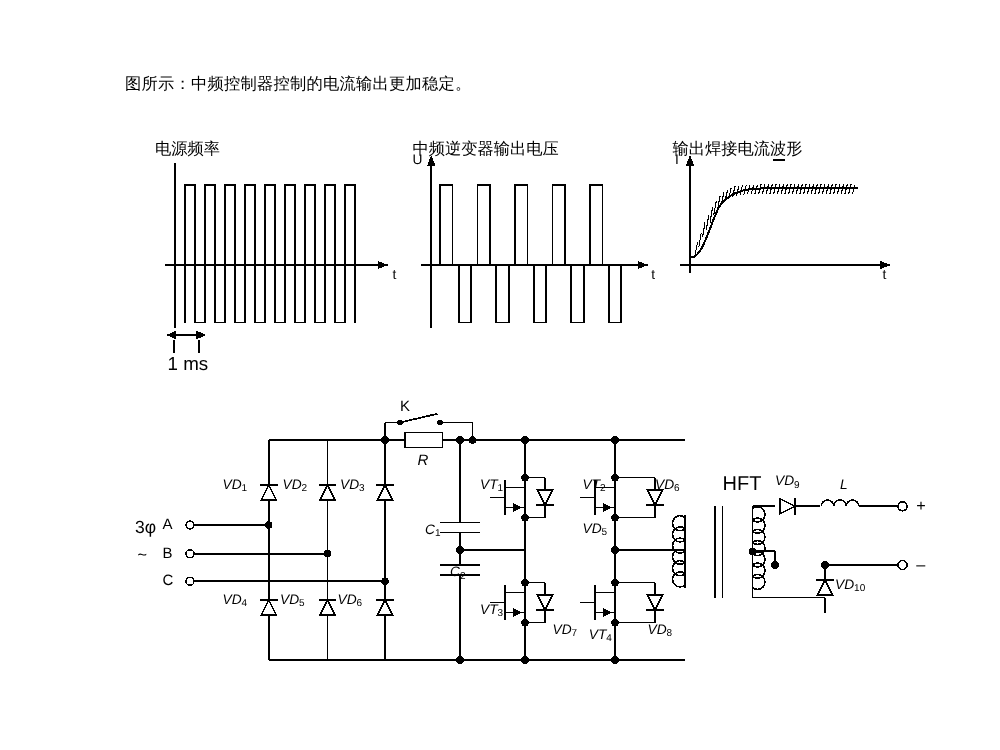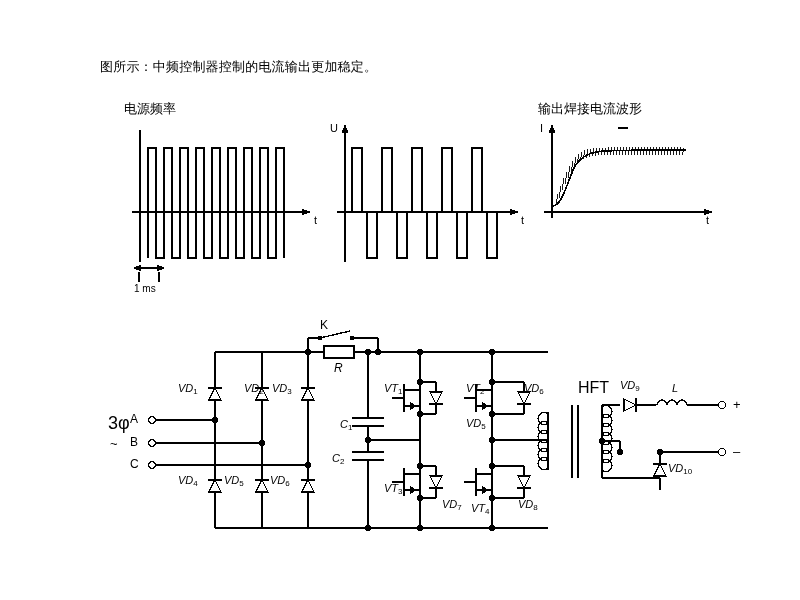--- a/index.html
+++ b/index.html
@@ -26,20 +26,21 @@
     left: 100px;
     top: 58px;
     font-size: 13px;
     letter-spacing: 0.2px;
     white-space: nowrap;
   }
   .wave-title {
     position: absolute;
     font-size: 13px;
     white-space: nowrap;
+    margin-top: 10px;
   }
   #t1 { left: 124px; top: 100px; }
   #t2 { left: 330px; top: 100px; }
   #t3 { left: 538px; top: 100px; }
 
   .svg-layer {
     position: absolute;
     left: 0; top: 0;
   }
   .lbl {
@@ -54,20 +55,21 @@
   }
 </style>
 </head>
 <body>
 
 <div id="page">
 
   <div class="caption">图所示：中频控制器控制的电流输出更加稳定。</div>
 
   <div class="wave-title" id="t1">电源频率</div>
+  <div class="wave-title" id="t2">中频逆变器输出电压</div>
   <div class="wave-title" id="t3">输出焊接电流波形</div>
 
   <svg class="svg-layer" width="800" height="600">
     <g fill="none" stroke="#000" stroke-width="1.4" shape-rendering="crispEdges">
 
       <g>
 
         <line x1="140" y1="130" x2="140" y2="262"></line>
 
         <line x1="132" y1="212" x2="310" y2="212"></line>
@@ -325,41 +327,41 @@
         <circle cx="620" cy="452" r="3" fill="#000" stroke="none"></circle>
       </g>
     </g>
   </svg>
 
   <div class="lbl" style="left:314px; top:214px;">t</div>
   <div class="lbl" style="left:330px; top:122px;">U</div>
   <div class="lbl" style="left:521px; top:214px;">t</div>
   <div class="lbl" style="left:540px; top:122px;">I</div>
   <div class="lbl" style="left:706px; top:214px;">t</div>
-  <div class="lbl" style="left:134px; top:283px; font-size:10px;">1 ms</div>
-
-  <div class="lbl" style="left:108px; top:413px; font-size:18px;">3φ</div>
+  <div class="lbl" style="left:134px; top:283px; font-size:15px;">1 ms</div>
+
+  <div class="lbl" style="left:108px; top:413px; font-size:14px;">3φ</div>
   <div class="lbl" style="left:110px; top:436px; font-size:13px;">~</div>
   <div class="lbl" style="left:130px; top:412px; font-size:12px;">A</div>
   <div class="lbl" style="left:130px; top:435px; font-size:12px;">B</div>
   <div class="lbl" style="left:130px; top:457px; font-size:12px;">C</div>
 
   <div class="lbl" style="left:178px; top:382px;text-align:center;"><i>VD</i><span class="sub">1</span></div>
-  <div class="lbl" style="left:226px; top:382px;margin-left:18px;"><i>VD</i><span class="sub">2</span></div>
+  <div class="lbl" style="left:226px; top:382px;"><i>VD</i><span class="sub">2</span></div>
   <div class="lbl" style="left:272px; top:382px;"><i>VD</i><span class="sub">3</span></div>
 
   <div class="lbl" style="left:178px; top:474px;"><i>VD</i><span class="sub">4</span></div>
   <div class="lbl" style="left:224px; top:474px;"><i>VD</i><span class="sub">5</span></div>
   <div class="lbl" style="left:270px; top:474px;"><i>VD</i><span class="sub">6</span></div>
 
   <div class="lbl" style="left:320px; top:318px; font-size:12px;">K</div>
   <div class="lbl" style="left:334px; top:361px; font-size:12px; font-style:italic;">R</div>
 
   <div class="lbl" style="left:340px; top:418px;"><i>C</i><span class="sub">1</span></div>
-  <div class="lbl" style="left:332px; top:452px;"><i>C</i><span class="sub">2</span></div>
+  <div class="lbl" style="left:360px; top:452px;"><i>C</i><span class="sub">2</span></div>
 
   <div class="lbl" style="left:384px; top:382px;"><i>VT</i><span class="sub">1</span></div>
   <div class="lbl" style="left:466px; top:382px;"><i>VT</i><span class="sub">2</span></div>
   <div class="lbl" style="left:384px; top:482px;"><i>VT</i><span class="sub">3</span></div>
   <div class="lbl" style="left:471px; top:470px;margin-top:32px;"><i>VT</i><span class="sub">4</span></div>
 
   <div class="lbl" style="left:466px; top:417px;"><i>VD</i><span class="sub">5</span></div>
   <div class="lbl" style="left:524px; top:382px;"><i>VD</i><span class="sub">6</span></div>
   <div class="lbl" style="left:442px; top:498px;"><i>VD</i><span class="sub">7</span></div>
   <div class="lbl" style="left:518px; top:498px;"><i>VD</i><span class="sub">8</span></div>

